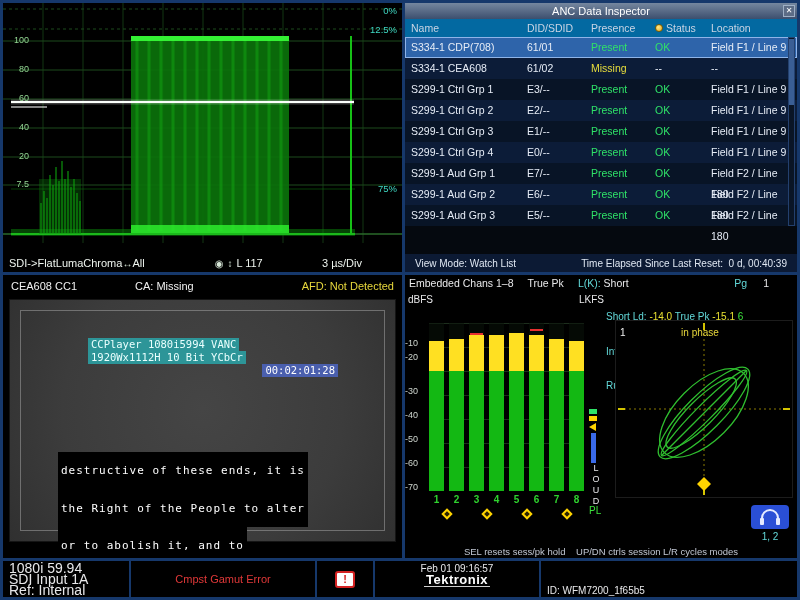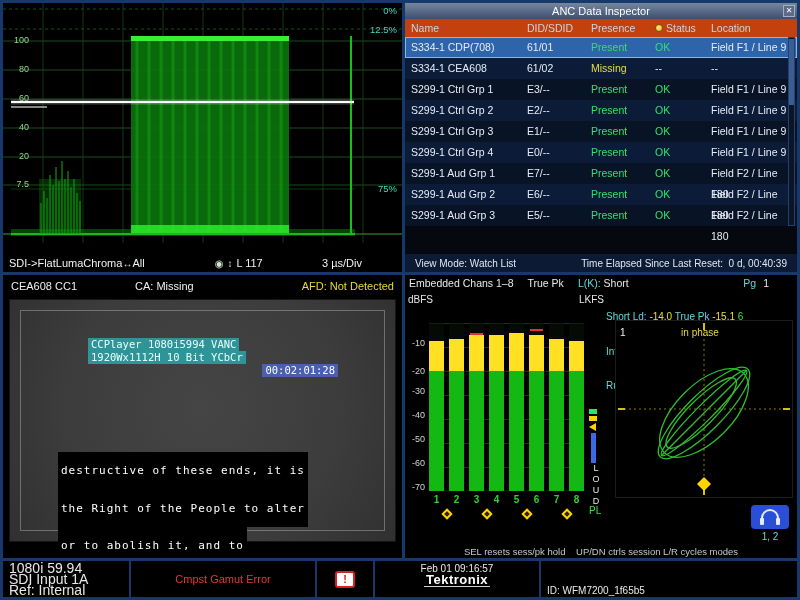--- a/index.html
+++ b/index.html
@@ -16,21 +16,21 @@
   .wf-status{position:absolute;left:6px;right:6px;bottom:3px;display:flex;align-items:center;font-size:11px;color:#eef4ee;white-space:pre}
   .wf-mid{margin-left:70px;display:flex;gap:4px;align-items:center}
   .wf-right{margin-left:auto;margin-right:34px}
   .wf-icon{color:#d8e8d8;font-size:10px}
 
   
   #anc{left:405px;top:3px;width:392px;height:269px;background:#05090f}
   .anc-title{position:relative;height:16px;background:linear-gradient(#75879f,#3c4f6e);text-align:center;font-size:11px;line-height:16px;color:#fff}
   .anc-close{position:absolute;right:2px;top:2px;width:12px;height:12px;background:#5c6c86;border:1px solid #9fb0c6;color:#fff;font-size:8px;line-height:10px;text-align:center;cursor:pointer}
   .anc-hdr,.anc-row{display:grid;grid-template-columns:116px 64px 64px 56px 1fr;padding-left:6px}
-  .anc-hdr{height:18px;line-height:18px;background:#c2410c;color:#c9d4e4;font-size:10.5px}
+  .anc-hdr{height:18px;line-height:18px;background:#0369a1;color:#c9d4e4;font-size:10.5px}
   .anc-hdr .hstat{display:flex;align-items:center;gap:3px}
   .status-dot{display:inline-block;width:8px;height:8px;border-radius:50%;background:radial-gradient(circle at 35% 35%,#ffe98a,#e8a81e);border:1px solid #7a5a00}
   .anc-rows{position:absolute;left:0;right:0;top:34px}
   .anc-row{height:21px;line-height:21px;font-size:10.5px;color:#e6ecf6}
   .anc-row:nth-child(odd){background:#081426}
   .anc-row:nth-child(even){background:#0c1c38}
   .anc-row.sel{background:#2e64aa;box-shadow:inset 0 0 0 1px #8fb4e8}
   .ok{color:#2fe268}
   .miss{color:#e8de3c}
   .anc-foot{position:absolute;left:0;right:0;bottom:0;height:18px;background:#0c1a34;display:flex;justify-content:space-between;align-items:center;padding:0 10px;font-size:10px;color:#dfe7f2;white-space:pre}
@@ -51,25 +51,25 @@
   .vanc .tc{display:inline-block;background:#4a5fae;color:#fff;padding:0 3px}
   .captions{position:absolute;left:48px;top:152px;font-family:"DejaVu Sans Mono",monospace;font-size:11px;line-height:13.5px;letter-spacing:1px}
   .captions span{display:table;background:#000;color:#fff;padding:12px 3px;white-space:pre}
 
   
   #aud{left:405px;top:275px;width:392px;height:283px;font-size:10.5px}
   .aud-hdr{position:absolute;left:4px;top:2px;right:4px;display:flex;gap:14px;align-items:center;white-space:pre}
   .cyan{color:#62d8d8}
   .yel{color:#e8e030}
   .grn{color:#3ce23c}
-  .aud-pg{margin-left:auto;margin-right:24px;display:flex;gap:7px}
+  .aud-pg{margin-left:auto;margin-right:24px;display:flex;gap:16px}
   .aud-stats{position:absolute;right:3px;top:13px;width:188px;font-size:10px;line-height:11.5px;white-space:pre}
   .dbfs{position:absolute;left:3px;top:19px;font-size:10px}
   .lkfs{position:absolute;left:174px;top:19px;font-size:10px}
-  .aud-scale span{position:absolute;left:0;width:20px;text-align:right;font-size:9px;color:#cfd6cf}
+  .aud-scale span{position:absolute;left:0;width:20px;text-align:left;font-size:9px;color:#cfd6cf}
   .bars{position:absolute;left:24px;top:48px;width:155px;height:168px;background:repeating-linear-gradient(to bottom,#1d2e1d 0 1px,transparent 1px 24px)}
   .track{position:absolute;bottom:0;width:15px;height:168px;background:rgba(10,18,10,.55)}
   .bar{position:absolute;bottom:0;left:0;right:0}
   .bar.g{background:linear-gradient(to top,#13b813 0,#13b813 120px,#ffe022 120px,#ffe022 100%)}
   .ptick{position:absolute;left:1px;right:1px;height:2px;background:#e83030}
   .markers{position:absolute;left:184px;top:134px;width:14px;display:flex;flex-direction:column;align-items:flex-start}
   .mk-g{width:8px;height:5px;background:#2fe268;margin-bottom:2px}
   .mk-y{width:8px;height:5px;background:#ffd400;margin-bottom:2px}
   .mk-arrow{width:0;height:0;border-top:4px solid transparent;border-bottom:4px solid transparent;border-right:7px solid #ffd400;margin-bottom:2px}
   .mk-b{width:5px;height:30px;background:#3a6ae8;margin-left:2px}
@@ -317,21 +317,21 @@
     </div>
     <div class="aud-stats">
       <div><span class="cyan">Short Ld:</span> <span class="yel">-14.0</span> <span class="cyan">True Pk</span> <span class="yel">-15.1</span> <span class="grn">6</span></div>
       <div><span class="cyan">Infinite:</span> <span class="yel">-14.0</span> <span class="cyan">Dialnorm:</span> <span>---</span></div>
       <div><span class="cyan">Run Time:</span> <span>0d, 00:40:34</span> <span class="grn">Running</span></div>
     </div>
     <span class="dbfs">dBFS</span>
     <span class="lkfs">LKFS</span>
     <div class="aud-scale">
       <span style="top:63px">-10</span>
-      <span style="top:91px">-20</span>
+      <span style="top:77px">-20</span>
       <span style="top:111px">-30</span>
       <span style="top:135px">-40</span>
       <span style="top:159px">-50</span>
       <span style="top:183px">-60</span>
       <span style="top:207px">-70</span>
     </div>
     <div class="bars">
       <div class="track" style="left:0">
           <div class="bar g" style="height:150px"></div>
         </div>

